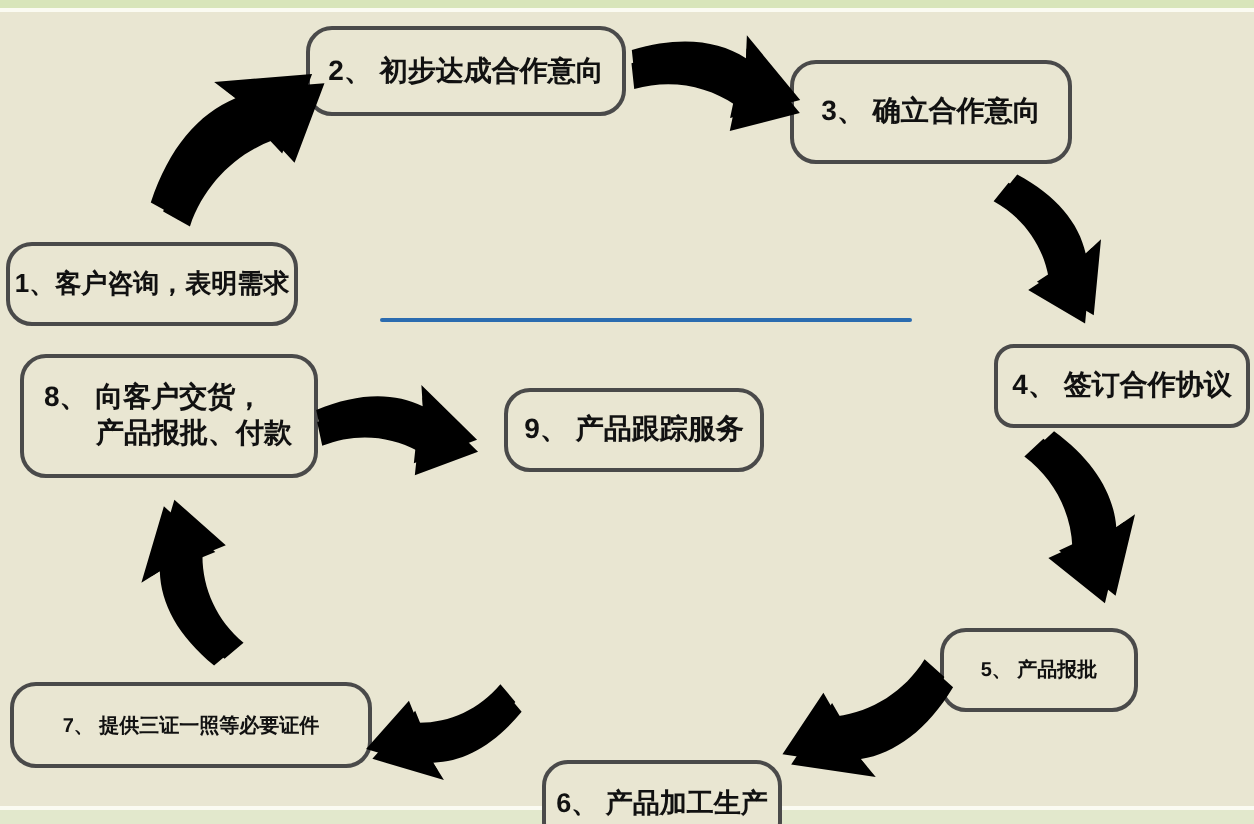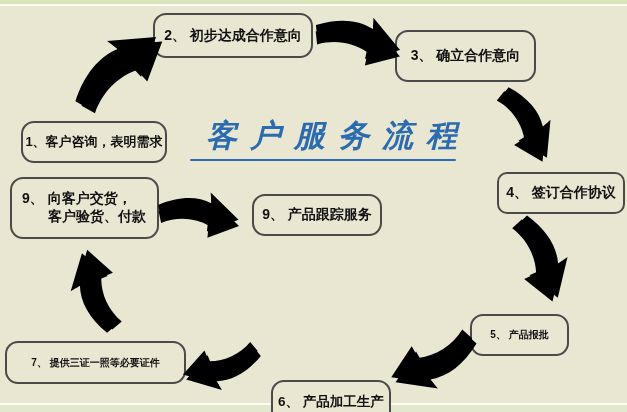--- a/index.html
+++ b/index.html
@@ -37,21 +37,21 @@
     border:2px solid var(--box-border,#4a4a4a);
     border-radius:13px;
     background:var(--background,#e9e6d2);
     color:var(--box-text,#111);
     font-weight:bold;
     display:flex;align-items:center;justify-content:center;
     text-align:center;
     padding:19px 4px;
     white-space:nowrap;
   }
-  .n1{left:3px;  top:121px;width:146px;height:41px;font-size:13px;margin-left:18px;}
+  .n1{left:3px;  top:121px;width:146px;height:41px;font-size:13px;}
   .n2{left:153px;top:13px; width:160px;height:45px;font-size:14px;}
   .n3{left:395px;top:30px; width:141px;height:52px;font-size:14px;}
   .n4{left:497px;top:172px;width:128px;height:40px;font-size:14px;border-radius:10px;}
   .n5{left:470px;top:314px;width:99px; height:38px;font-size:10px;}
   .n6{left:271px;top:380px;width:120px;height:44px;font-size:13.5px;}
   .n7{left:5px;  top:341px;width:181px;height:43px;font-size:10px;}
   .n8{left:10px; top:177px;width:149px;height:62px;font-size:14px;
       flex-direction:column;align-items:flex-start;justify-content:center;padding-left:10px;}
   .n8 .l2{margin-left:26px;}
   .n9{left:252px;top:194px;width:130px;height:42px;font-size:14px;}
@@ -81,21 +81,20 @@
         <path class="gr" d="M3 44 C28 24 52 17 74 21 L69 7 L117 33 L79 61 L76 44 C54 39 30 44 11 59 Z"></path>
       </g>
     </defs>
   </svg>
 
   <div class="strip-top"></div>
   <div class="strip-top-line"></div>
   <div class="strip-bottom-line"></div>
   <div class="strip-bottom"></div>
 
-  <div class="title">客户服务流程</div>
   <div class="title-underline"></div>
 
   <div class="node n1">
     <span>1、客户咨询，表明需求</span>
   </div>
   <div class="node n2">
     <span>2、 初步达成合作意向</span>
   </div>
   <div class="node n3">
     <span>3、 确立合作意向</span>
@@ -106,22 +105,22 @@
   <div class="node n5">
     <span>5、 产品报批</span>
   </div>
   <div class="node n6">
     <span>6、 产品加工生产</span>
   </div>
   <div class="node n7">
     <span>7、 提供三证一照等必要证件</span>
   </div>
   <div class="node n8">
-    <span class="l1">9、 向客户交货，</span>
-    <span class="l2">客户验货、付款</span>
+    <span class="l1">8、 向客户交货，</span>
+    <span class="l2">产品报批、付款</span>
   </div>
   <div class="node n9">
     <span>9、 产品跟踪服务</span>
   </div>
 
   <svg class="arrow a12" viewBox="0 0 120 70">
       <use href="#swoosh"></use>
     </svg>
   <svg class="arrow a23" viewBox="0 0 120 70">
       <use href="#swoosh"></use>

